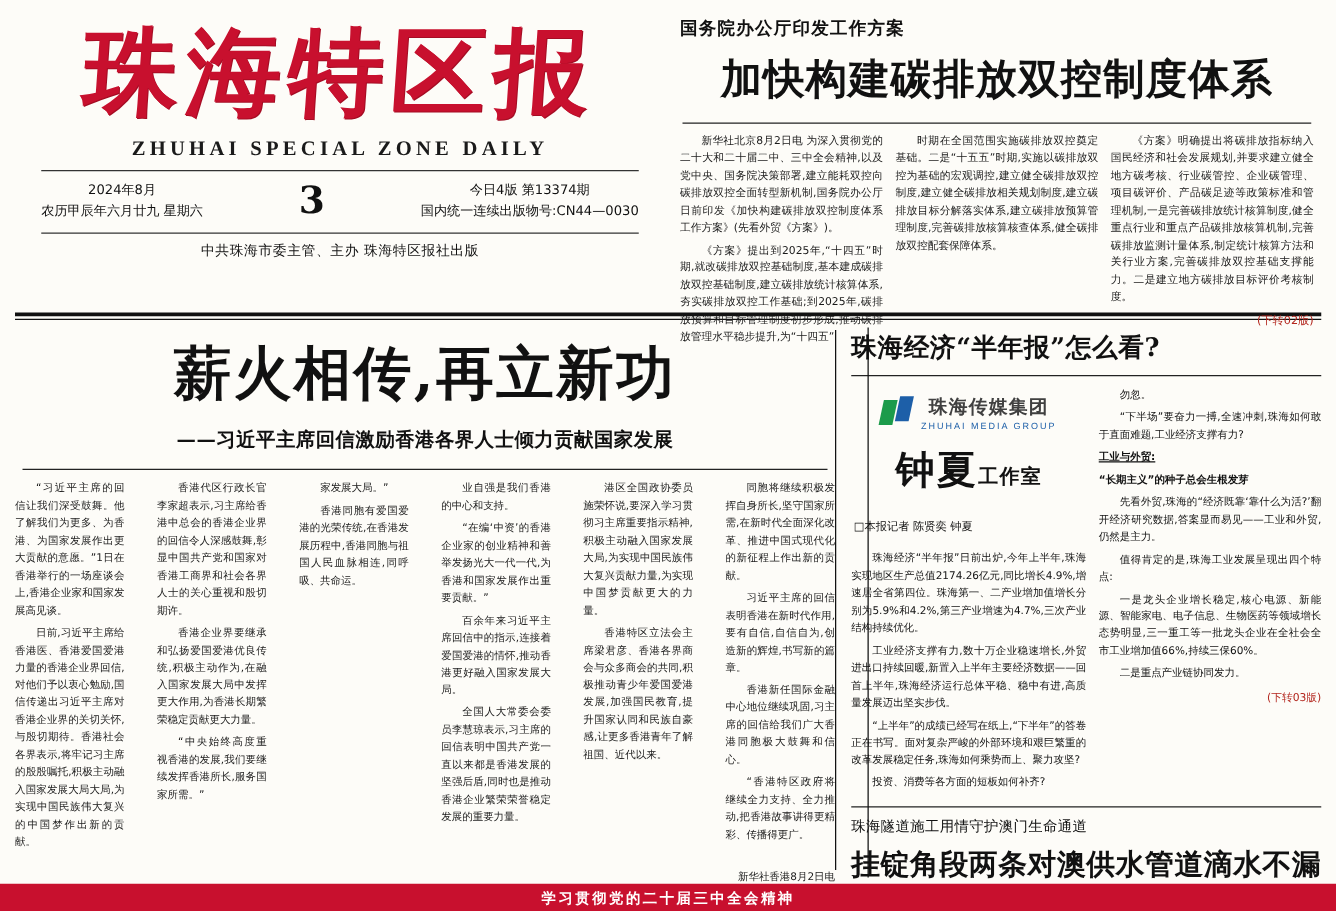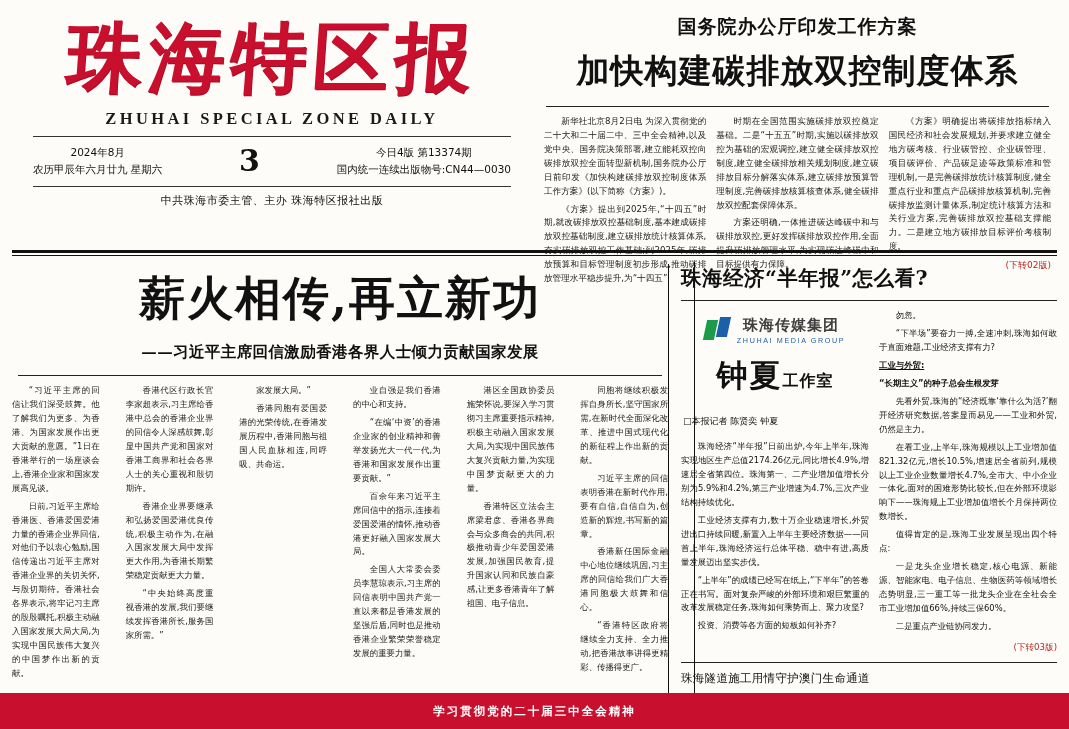--- a/index.html
+++ b/index.html
@@ -73,22 +73,22 @@
     padding-top:6px;
     letter-spacing:.5px;
   }
 
   .mast-right{
     flex:1;
     padding:14px 4px 0 14px;
     box-sizing:border-box;
   }
   .kicker{
-    text-align:center;
-    font-size:19px;
+    text-align:left;
+    font-size:14px;
     font-weight:bold;
     font-family:Liberation Serif, serif;
     letter-spacing:1px;
   }
   .headline-main{
     text-align:center;
     font-size:33px;
     font-weight:bold;
     font-family:"DejaVu Serif","Liberation Serif",serif;
     letter-spacing:1px;
@@ -214,21 +214,21 @@
     font-size:11.5px;margin-top:8px;letter-spacing:.3px;
   }
   .r-sub-head{
     font-size:23px;font-weight:bold;
     font-family:"DejaVu Serif","Liberation Serif",serif;
     margin-top:7px;letter-spacing:.5px;white-space:nowrap;
   }
 
   
   .footer-band{
-    position:absolute;left:0;bottom:0;width:1069px;height:36px;
+    position:absolute;left:0;bottom:0;width:1069px;height:22px;
     background:#c8102e;
     display:flex;align-items:center;justify-content:center;
   }
   .footer-band span{
     color:#fff;font-size:11.5px;font-weight:bold;letter-spacing:2px;
     font-family:"DejaVu Serif","Liberation Serif",serif;
   }
   .vsep{
     position:absolute;top:262px;left:694px;width:1px;height:440px;background:#111;
   }
@@ -257,26 +257,25 @@
       <div class="mast-rule2"></div>
       <div class="mast-pub">中共珠海市委主管、主办    珠海特区报社出版</div>
     </div>
 
     <div class="mast-right">
       <div class="kicker">国务院办公厅印发工作方案</div>
       <div class="headline-main">加快构建碳排放双控制度体系</div>
       <div class="hl-rule"></div>
       <div class="lead-cols">
         <div class="lead-col">
-          <p>新华社北京8月2日电 为深入贯彻党的二十大和二十届二中、三中全会精神,以及党中央、国务院决策部署,建立能耗双控向碳排放双控全面转型新机制,国务院办公厅日前印发《加快构建碳排放双控制度体系工作方案》(以下简称《方案》)。</p>
+          <p>新华社北京8月2日电 为深入贯彻党的二十大和二十届二中、三中全会精神,以及党中央、国务院决策部署,建立能耗双控向碳排放双控全面转型新机制,国务院办公厅日前印发《加快构建碳排放双控制度体系工作方案》(先看外贸《方案》)。</p>
           <p>《方案》提出到2025年,“十四五”时期,就改碳排放双控基础制度,基本建成碳排放双控基础制度,建立碳排放统计核算体系,夯实碳排放双控工作基础;到2025年,碳排放预算和目标管理制度初步形成,推动碳排放管理水平稳步提升,为“十四五”</p>
         </div>
         <div class="lead-col">
           <p>时期在全国范围实施碳排放双控奠定基础。二是“十五五”时期,实施以碳排放双控为基础的宏观调控,建立健全碳排放双控制度,建立健全碳排放相关规划制度,建立碳排放目标分解落实体系,建立碳排放预算管理制度,完善碳排放核算核查体系,健全碳排放双控配套保障体系。</p>
-          <p>方案还明确,一体推进碳达峰碳中和与碳排放双控,更好发挥碳排放双控作用,全面提升碳排放管理水平,为实现碳达峰碳中和目标提供有力保障。</p>
         </div>
         <div class="lead-col">
           <p>《方案》明确提出将碳排放指标纳入国民经济和社会发展规划,并要求建立健全地方碳考核、行业碳管控、企业碳管理、项目碳评价、产品碳足迹等政策标准和管理机制,一是完善碳排放统计核算制度,健全重点行业和重点产品碳排放核算机制,完善碳排放监测计量体系,制定统计核算方法和关行业方案,完善碳排放双控基础支撑能力。二是建立地方碳排放目标评价考核制度。</p>
           <div class="xiazhuan">(下转02版)</div>
         </div>
       </div>
     </div>
   </div>
 
   <div class="thick-div"></div>
@@ -303,21 +302,21 @@
           <p>香港同胞有爱国爱港的光荣传统,在香港发展历程中,香港同胞与祖国人民血脉相连,同呼吸、共命运。</p>
         </div>
         <div class="c">
           <p>业自强是我们香港的中心和支持。</p>
           <p>“在编‘中资’的香港企业家的创业精神和善举发扬光大一代一代,为香港和国家发展作出重要贡献。”</p>
           <p>百余年来习近平主席回信中的指示,连接着爱国爱港的情怀,推动香港更好融入国家发展大局。</p>
           <p>全国人大常委会委员李慧琼表示,习主席的回信表明中国共产党一直以来都是香港发展的坚强后盾,同时也是推动香港企业繁荣荣誉稳定发展的重要力量。</p>
         </div>
         <div class="c">
           <p>港区全国政协委员施荣怀说,要深入学习贯彻习主席重要指示精神,积极主动融入国家发展大局,为实现中国民族伟大复兴贡献力量,为实现中国梦贡献更大的力量。</p>
-          <p>香港特区立法会主席梁君彦、香港各界商会与众多商会的共同,积极推动青少年爱国爱港发展,加强国民教育,提升国家认同和民族自豪感,让更多香港青年了解祖国、电子信息。</p>
+          <p>香港特区立法会主席梁君彦、香港各界商会与众多商会的共同,积极推动青少年爱国爱港发展,加强国民教育,提升国家认同和民族自豪感,让更多香港青年了解祖国、近代以来。</p>
         </div>
         <div class="c">
           <p>同胞将继续积极发挥自身所长,坚守国家所需,在新时代全面深化改革、推进中国式现代化的新征程上作出新的贡献。</p>
           <p>习近平主席的回信表明香港在新时代作用,要有自信,自信自为,创造新的辉煌,书写新的篇章。</p>
           <p>香港新任国际金融中心地位继续巩固,习主席的回信给我们广大香港同胞极大鼓舞和信心。</p>
           <p>“香港特区政府将继续全力支持、全力推动,把香港故事讲得更精彩、传播得更广。</p>
           <div class="sig">新华社香港8月2日电</div>
         </div>
       </div>
     </div>
@@ -351,21 +350,20 @@
             <p style="margin:0 0 4px 0;text-indent:2em;">投资、消费等各方面的短板如何补齐?</p>
           </div>
         </div>
 
         <div class="r-right">
           <p>勿忽。</p>
           <p>“下半场”要奋力一搏,全速冲刺,珠海如何敢于直面难题,工业经济支撑有力?</p>
           <p style="text-indent:0;font-weight:bold;text-decoration:underline;">工业与外贸:</p>
           <p style="text-indent:0;font-weight:bold;">“长期主义”的种子总会生根发芽</p>
           <p>先看外贸,珠海的“经济既靠‘靠什么为活?’翻开经济研究数据,答案显而易见——工业和外贸,仍然是主力。</p>
-          <p>在看工业,上半年,珠海规模以上工业增加值821.32亿元,增长10.5%,增速居全省前列,规模以上工业企业数量增长4.7%,全市大、中小企业一体化,面对的困难形势比较长,但在外部环境影响下——珠海规上工业增加值增长个月保持两位数增长。</p>
           <p>值得肯定的是,珠海工业发展呈现出四个特点:</p>
           <p>一是龙头企业增长稳定,核心电源、新能源、智能家电、电子信息、生物医药等领域增长态势明显,三一重工等一批龙头企业在全社会全市工业增加值66%,持续三保60%。</p>
           <p>二是重点产业链协同发力。</p>
           <div class="rsig">(下转03版)</div>
         </div>
       </div>
 
       <div class="r-rule"></div>
       <div class="r-sub-kicker">珠海隧道施工用情守护澳门生命通道</div>
       <div class="r-sub-head">挂锭角段两条对澳供水管道滴水不漏</div>

